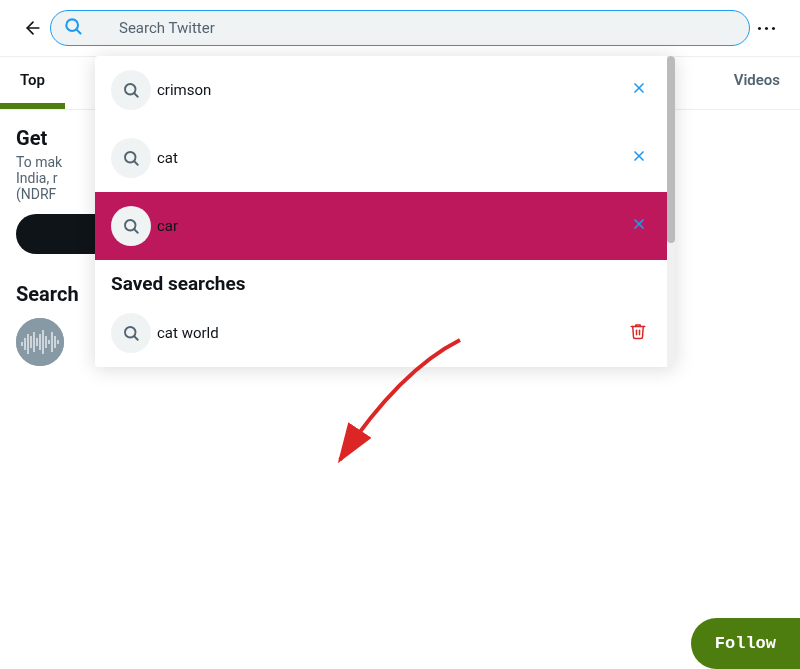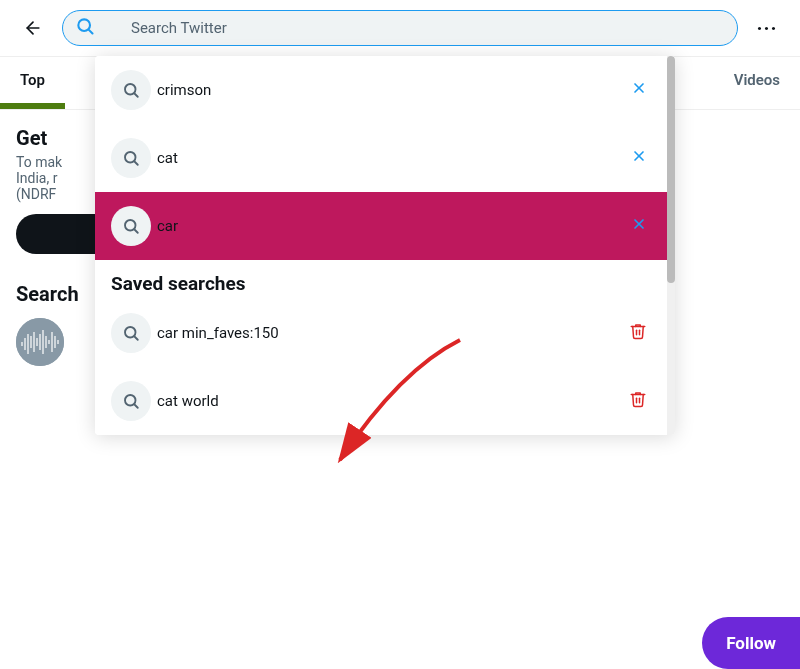--- a/index.html
+++ b/index.html
@@ -17,21 +17,20 @@
       position: absolute;
       top: 0; left: 0; right: 0; bottom: 0;
       background: #fff;
       z-index: 0;
     }
 
     .bg-header {
       display: flex;
       align-items: center;
       padding: 10px 16px;
-      gap: 12px;
       border-bottom: 1px solid #eee;
     }
 
     .bg-back-btn {
       width: 34px; height: 34px;
       border-radius: 50%;
       display: flex; align-items: center; justify-content: center;
       cursor: pointer;
       color: #0f1419;
     }
@@ -157,28 +156,29 @@
 
     .bg-avatar svg {
       width: 48px; height: 48px;
     }
 
     
     .follow-button-fixed {
       position: absolute;
       bottom: 0;
       right: 0;
-      background: #6d28d9;
+      background: #4d7c0f;
       color: #fff;
       border-radius: 9999px 0 0 9999px;
       padding: 16px 24px;
       font-size: 17px;
       font-weight: 700;
       cursor: pointer;
       z-index: 1;
+      font-family: Liberation Mono, monospace;
     }
 
     
     .dropdown-overlay {
       position: absolute;
       top: 56px;
       left: 95px;
       width: 580px;
       background: #fff;
       border-radius: 4px;
@@ -407,38 +407,20 @@
           <line x1="18" y1="6" x2="6" y2="18"></line>
           <line x1="6" y1="6" x2="18" y2="18"></line>
         </svg>
       </span>
     </div>
 
     <div class="saved-searches-header">
       <span>Saved searches</span>
     </div>
 
-    <div class="search-item">
-      <div class="search-item-icon">
-        <svg width="18" height="18" viewBox="0 0 24 24" fill="none" stroke="#536471" stroke-width="2.5" stroke-linecap="round" stroke-linejoin="round">
-          <circle cx="11" cy="11" r="7"></circle>
-          <line x1="21" y1="21" x2="16.65" y2="16.65"></line>
-        </svg>
-      </div>
-      <span class="search-item-text">car min_faves:150</span>
-      <span class="search-item-delete">
-        <svg width="18" height="18" viewBox="0 0 24 24" fill="none" stroke="#dc2626" stroke-width="2" stroke-linecap="round" stroke-linejoin="round">
-          <polyline points="3 6 5 6 21 6"></polyline>
-          <path d="M19 6l-1 14a2 2 0 0 1-2 2H8a2 2 0 0 1-2-2L5 6"></path>
-          <path d="M10 11v6"></path>
-          <path d="M14 11v6"></path>
-          <path d="M9 6V4h6v2"></path>
-        </svg>
-      </span>
-    </div>
 
     <div class="search-item">
       <div class="search-item-icon">
         <svg width="18" height="18" viewBox="0 0 24 24" fill="none" stroke="#536471" stroke-width="2.5" stroke-linecap="round" stroke-linejoin="round">
           <circle cx="11" cy="11" r="7"></circle>
           <line x1="21" y1="21" x2="16.65" y2="16.65"></line>
         </svg>
       </div>
       <span class="search-item-text">cat world</span>
       <span class="search-item-delete">

